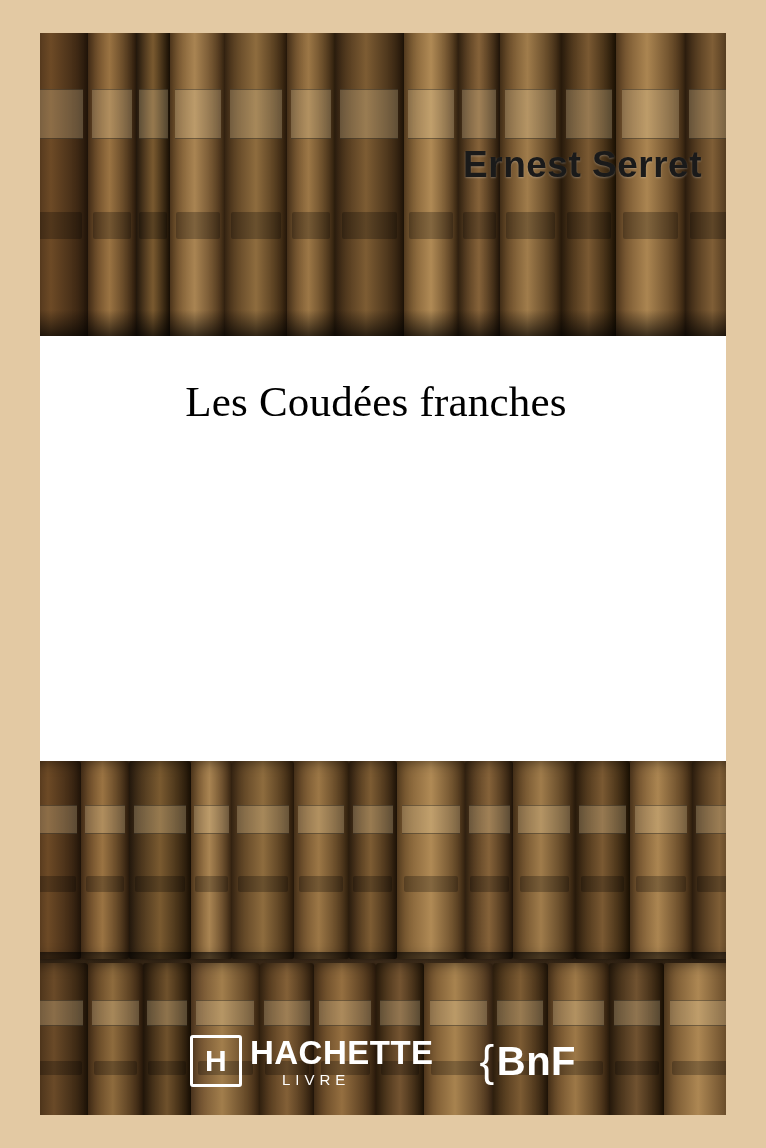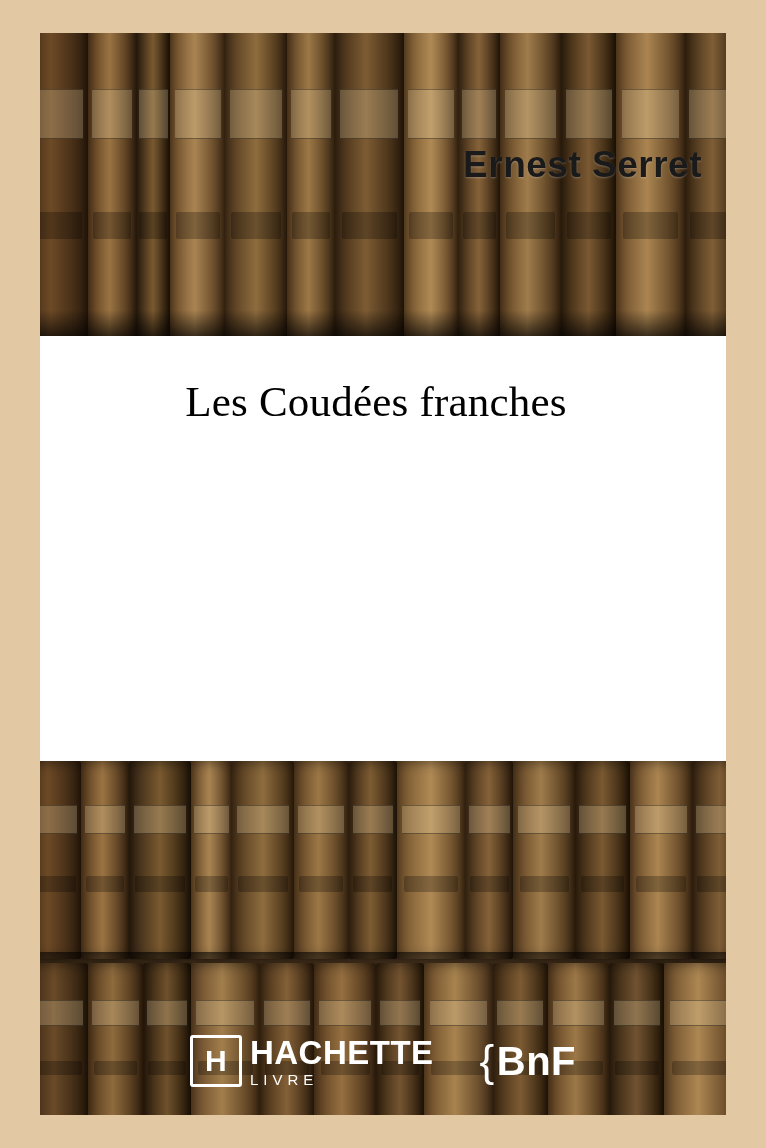--- a/index.html
+++ b/index.html
@@ -187,20 +187,21 @@
     display: block;
     font-size: 33px;
     font-weight: bold;
     letter-spacing: 0.5px;
   }
   .hachette-words .h-sub {
     display: block;
     font-size: 15px;
     letter-spacing: 5px;
     margin-top: 3px;
+    margin-left: 32px;
   }
 
   .bnf {
     color: #ffffff;
     font-family: "Liberation Sans", sans-serif;
     font-weight: bold;
     font-size: 40px;
     letter-spacing: 0.5px;
     line-height: 1;
     display: flex;

